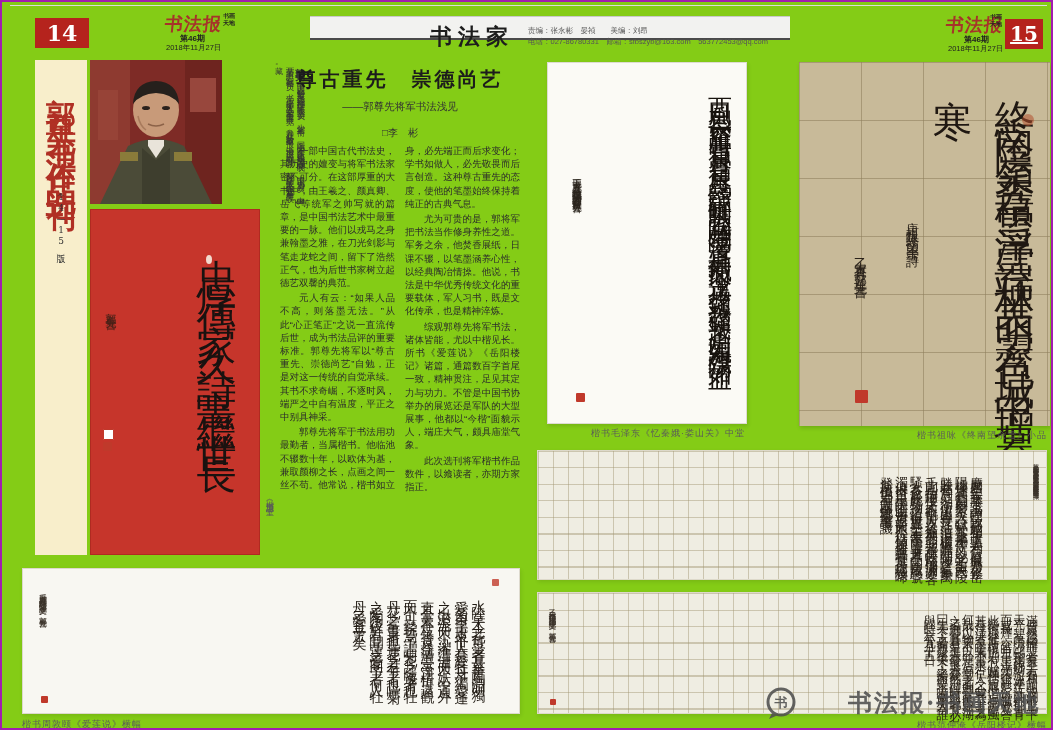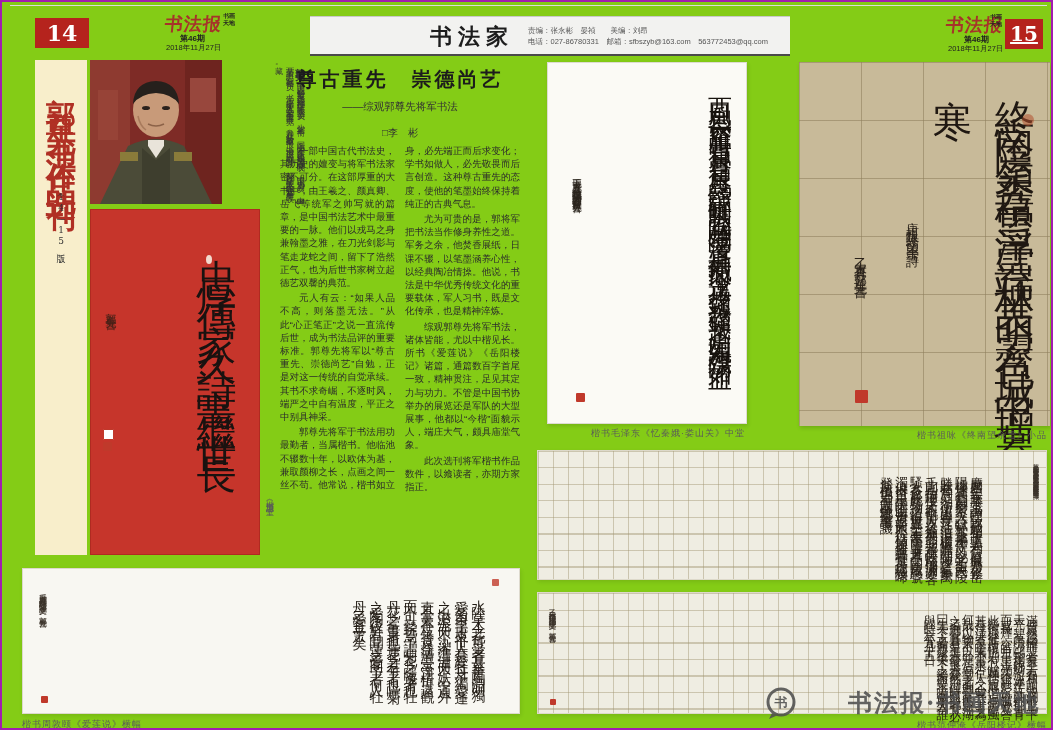--- a/index.html
+++ b/index.html
@@ -14,21 +14,21 @@
 
   
   .pagenum{background:#b5231d;color:#fff;font-family:"DejaVu Serif",serif;font-weight:bold;
            display:flex;align-items:center;justify-content:center;font-size:22px;}
   .logo{color:#a6332a;font-family:"DejaVu Serif",serif;font-weight:bold;font-size:18px;transform:skewX(-6deg);letter-spacing:1px;}
   .logosub{font-size:6px;color:#222;line-height:7px;width:14px;font-weight:bold;}
   .issue{font-size:8px;font-weight:bold;color:#222;}
   .mdate{font-size:7.5px;color:#222;}
 
   
-  #band{left:308px;top:14px;width:480px;height:40px;background:#f2f2f0;border-top:1px solid #c9c9c9;border-bottom:2px solid #4a4a4a;box-sizing:border-box;}
+  #band{left:308px;top:14px;width:480px;height:24px;background:#f2f2f0;border-top:1px solid #c9c9c9;border-bottom:2px solid #4a4a4a;box-sizing:border-box;}
   #band .t{position:absolute;left:120px;top:5px;font-size:22px;font-weight:bold;color:#1d1d1d;letter-spacing:6px;font-family:"DejaVu Serif",serif;}
   #band .ed{position:absolute;left:218px;top:8px;font-size:7.5px;color:#555;line-height:11px;white-space:nowrap;}
 
   
   #sidebar{left:33px;top:58px;width:52px;height:495px;background:#f8eecb;}
   #sidebar .st{position:absolute;left:0;top:14px;width:52px;height:470px;font-size:30px;font-weight:bold;color:#b03024;
                letter-spacing:13px;line-height:52px;font-family:"DejaVu Serif",serif;}
   #sidebar .sn{font-size:9px;letter-spacing:1px;color:#333;font-weight:normal;}
 
   
@@ -149,21 +149,21 @@
     <div class="big vt cal">忠厚傳家久詩書繼世長</div>
     <div class="sig vt cal">郭尊先書</div>
     <div class="abs sealw" style="left:13px;top:220px;width:9px;height:9px;"></div>
     <div class="abs seal" style="left:13px;top:233px;width:9px;height:9px;"></div>
     <div class="abs" style="left:116px;top:46px;width:6px;height:9px;background:#f6ece0;border-radius:50%;opacity:.9;"></div>
   </div>
   <div class="abs caption vt" style="left:261px;top:492px;height:62px;font-size:8px;">楷书《忠厚》中堂</div>
 
   <div class="abs" id="atitle">
     <div class="h">尊古重先　崇德尚艺</div>
-    <div class="s">——综观郭尊先将军书法</div>
+    <div class="s">——郭尊先将军书法浅见</div>
     <div class="b">□李　彬</div>
   </div>
   <div class="abs" id="abody">
     <p>一部中国古代书法史，其历史的嬗变与将军书法家密不可分。在这部厚重的大书中，由王羲之、颜真卿、岳飞等统军之帅写就的篇章，是中国书法艺术中最重要的一脉。他们以戎马之身兼翰墨之雅，在刀光剑影与笔走龙蛇之间，留下了浩然正气，也为后世书家树立起德艺双馨的典范。</p>
     <p>元人有云：“如果人品不高，则落墨无法。”从此“心正笔正”之说一直流传后世，成为书法品评的重要标准。郭尊先将军以“尊古重先、崇德尚艺”自勉，正是对这一传统的自觉承续。其书不求奇崛，不逐时风，端严之中自有温度，平正之中别具神采。</p>
     <p>郭尊先将军于书法用功最勤者，当属楷书。他临池不辍数十年，以欧体为基，兼取颜柳之长，点画之间一丝不苟。他常说，楷书如立身，必先端正而后求变化；学书如做人，必先敬畏而后言创造。这种尊古重先的态度，使他的笔墨始终保持着纯正的古典气息。</p>
     <p>尤为可贵的是，郭将军把书法当作修身养性之道。军务之余，他焚香展纸，日课不辍，以笔墨涵养心性，以经典陶冶情操。他说，书法是中华优秀传统文化的重要载体，军人习书，既是文化传承，也是精神淬炼。</p>
     <p>综观郭尊先将军书法，诸体皆能，尤以中楷见长。所书《爱莲说》《岳阳楼记》诸篇，通篇数百字首尾一致，精神贯注，足见其定力与功力。不管是中国书协举办的展览还是军队的大型展事，他都以“今楷”面貌示人，端庄大气，颇具庙堂气象。</p>
     <p>此次选刊将军楷书作品数件，以飨读者，亦期方家指正。</p>
   </div>

